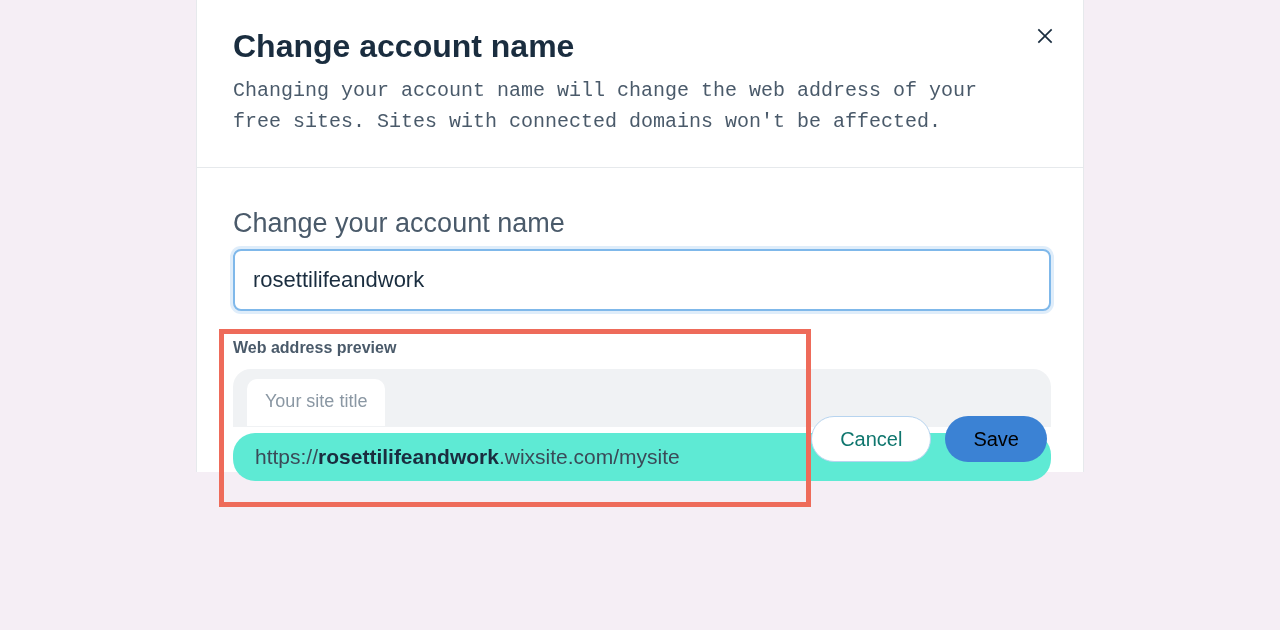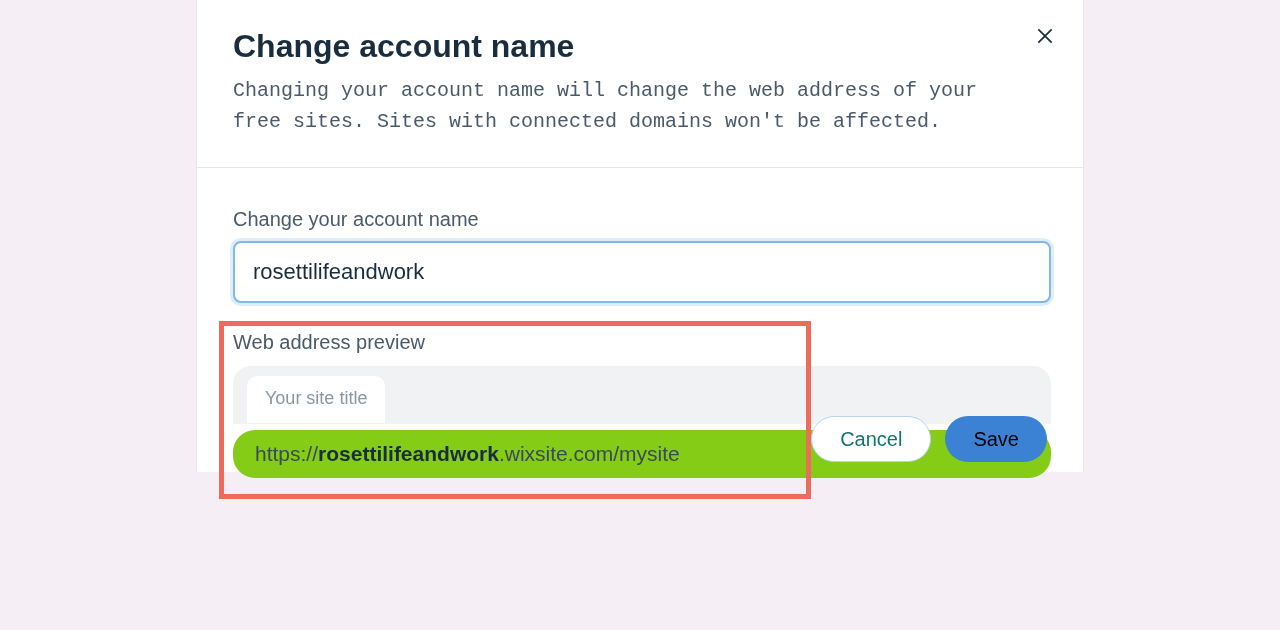--- a/index.html
+++ b/index.html
@@ -46,21 +46,21 @@
     font-size: 20px;
     line-height: 1.55;
     color: #4a5a6a;
     max-width: 760px;
     font-family: Liberation Mono, monospace;
   }
   .body {
     padding: 40px 36px 0 36px;
   }
   .field-label {
-    font-size: 20px;
+    font-size: 27px;
     color: #4a5a6a;
     margin-bottom: 10px;
   }
   .text-input {
     width: 818px;
     height: 62px;
     border: 2px solid #7fb8ea;
     border-radius: 8px;
     padding: 0 18px;
     font-size: 22px;
@@ -75,43 +75,44 @@
   .highlight-box {
     position: absolute;
     top: -10px;
     left: -14px;
     width: 592px;
     height: 178px;
     border: 5px solid #ee6b5a;
     pointer-events: none;
   }
   .preview-label {
-    font-size: 20px;
+    font-size: 16px;
     color: #4a5a6a;
     margin-bottom: 12px;
+    font-weight: bold;
   }
   .preview-stack {
     width: 818px;
   }
   .preview-top {
     background: #f0f2f4;
     border-radius: 18px 18px 0 0;
     padding: 10px 0 0 14px;
     height: 58px;
   }
   .tab {
     background: #ffffff;
     border-radius: 10px 10px 0 0;
     display: inline-block;
     padding: 12px 18px 14px 18px;
     font-size: 18px;
     color: #8a97a3;
   }
   .preview-bottom {
-    background: #84cc16;
+    background: #5eead4;
     border-radius: 22px;
     margin-top: 6px;
     padding: 12px 22px;
     font-size: 21px;
     color: #3a4a58;
   }
   .preview-bottom .bold { font-weight: 700; color: #1a2d3f; }
   .footer {
     position: absolute;
     bottom: 10px;

